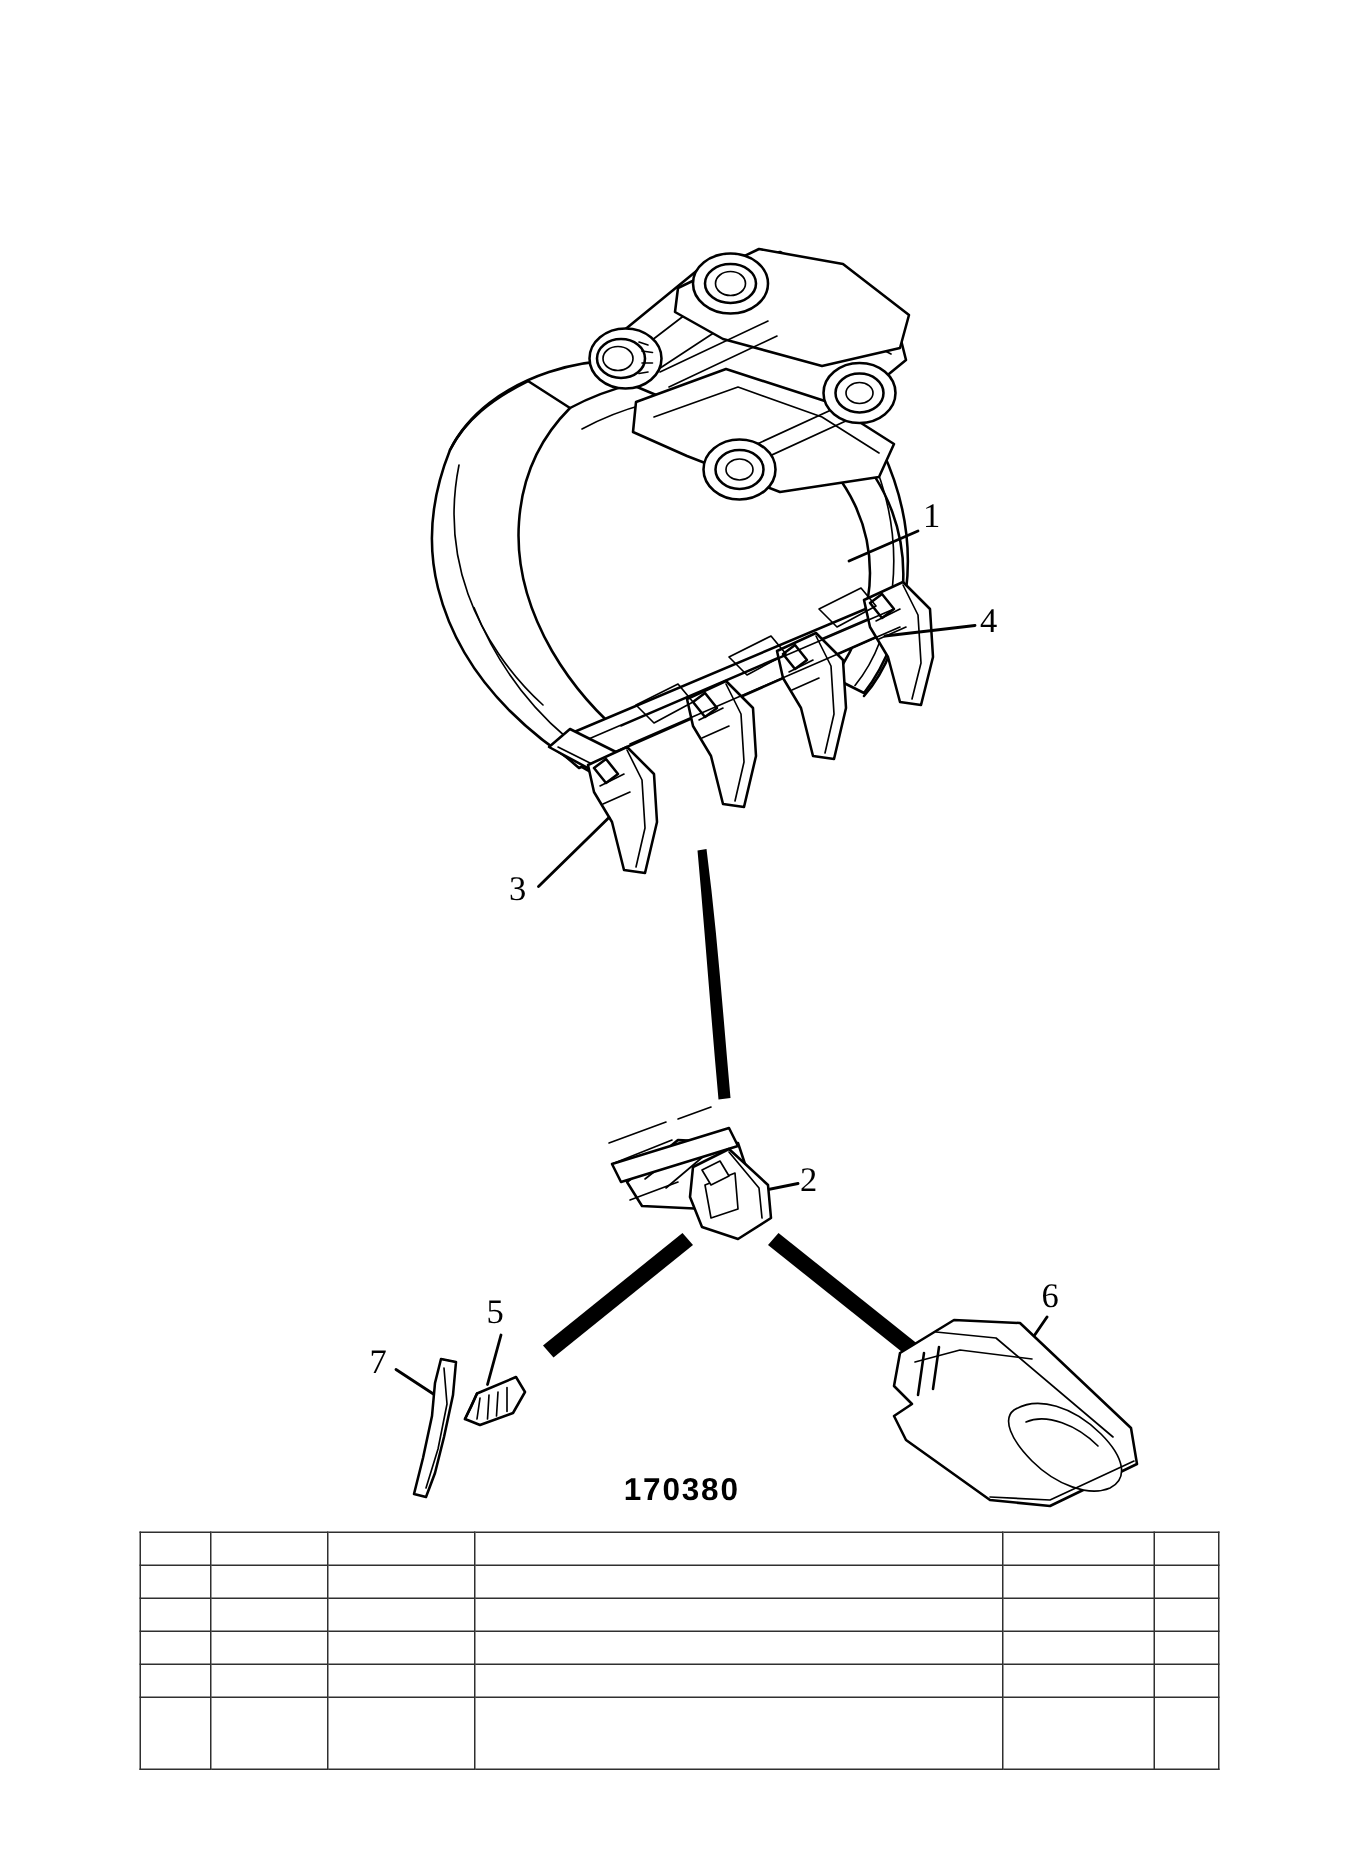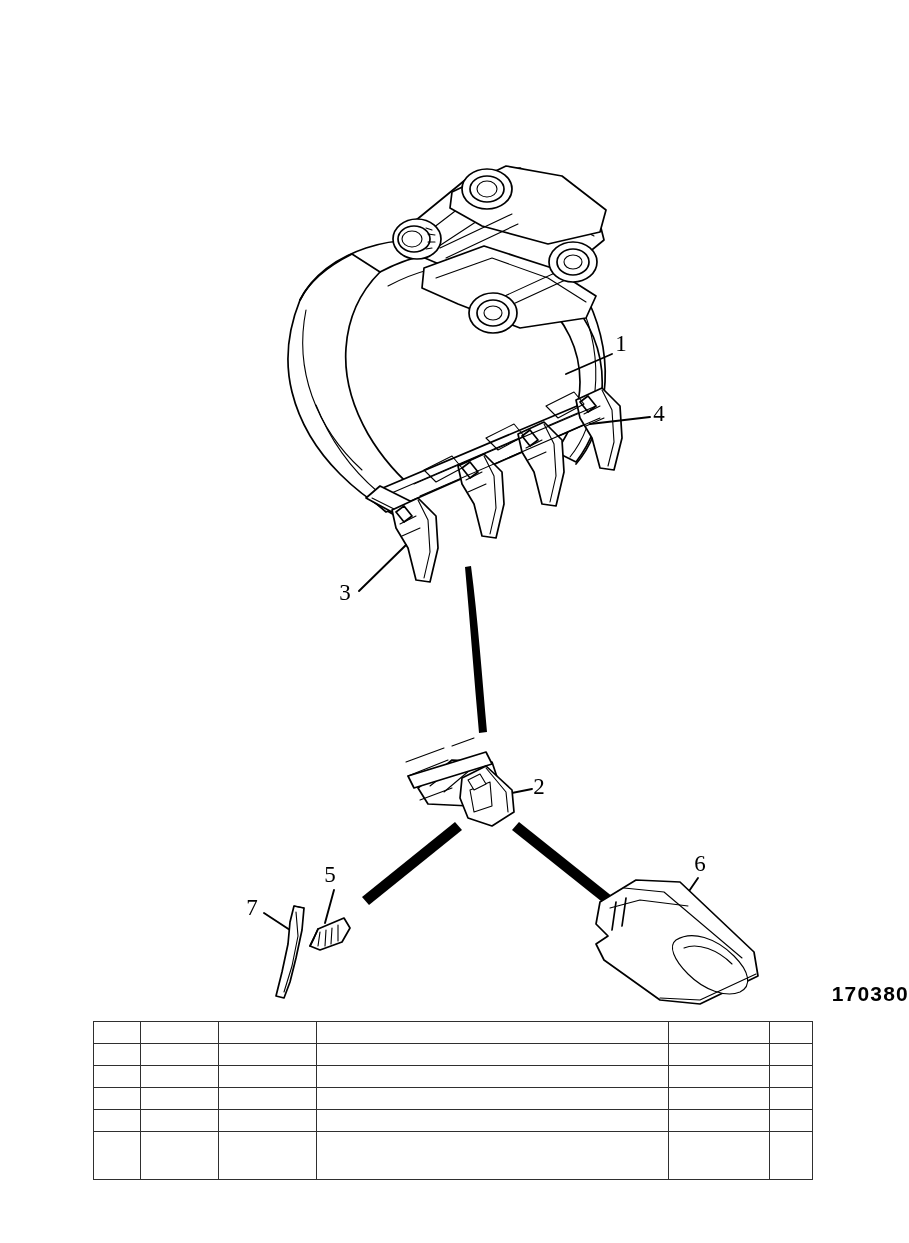--- a/index.html
+++ b/index.html
@@ -308,21 +308,21 @@
       <text class="callout-text" x="621" y="351" text-anchor="middle">1</text>
       <text class="callout-text" x="659" y="421" text-anchor="middle">4</text>
       <text class="callout-text" x="345" y="600" text-anchor="middle">3</text>
       <text class="callout-text" x="539" y="794" text-anchor="middle">2</text>
       <text class="callout-text" x="330" y="882" text-anchor="middle">5</text>
       <text class="callout-text" x="700" y="871" text-anchor="middle">6</text>
       <text class="callout-text" x="252" y="915" text-anchor="middle">7</text>
     </g>
   </svg>
 
-  <div class="drawing-number" style="left:0; top:982px; width:909px; text-align:right;">170380</div>
+  <div class="drawing-number" style="left:0; top:982px; width:909px; text-align:center;">170380</div>
 
   <table id="parts-table">
     <colgroup>
       <col class="c-item">
         <col class="c-qty">
         <col class="c-pno">
       <col class="c-desc">
         <col class="c-note">
         <col class="c-rem">
     </colgroup>

